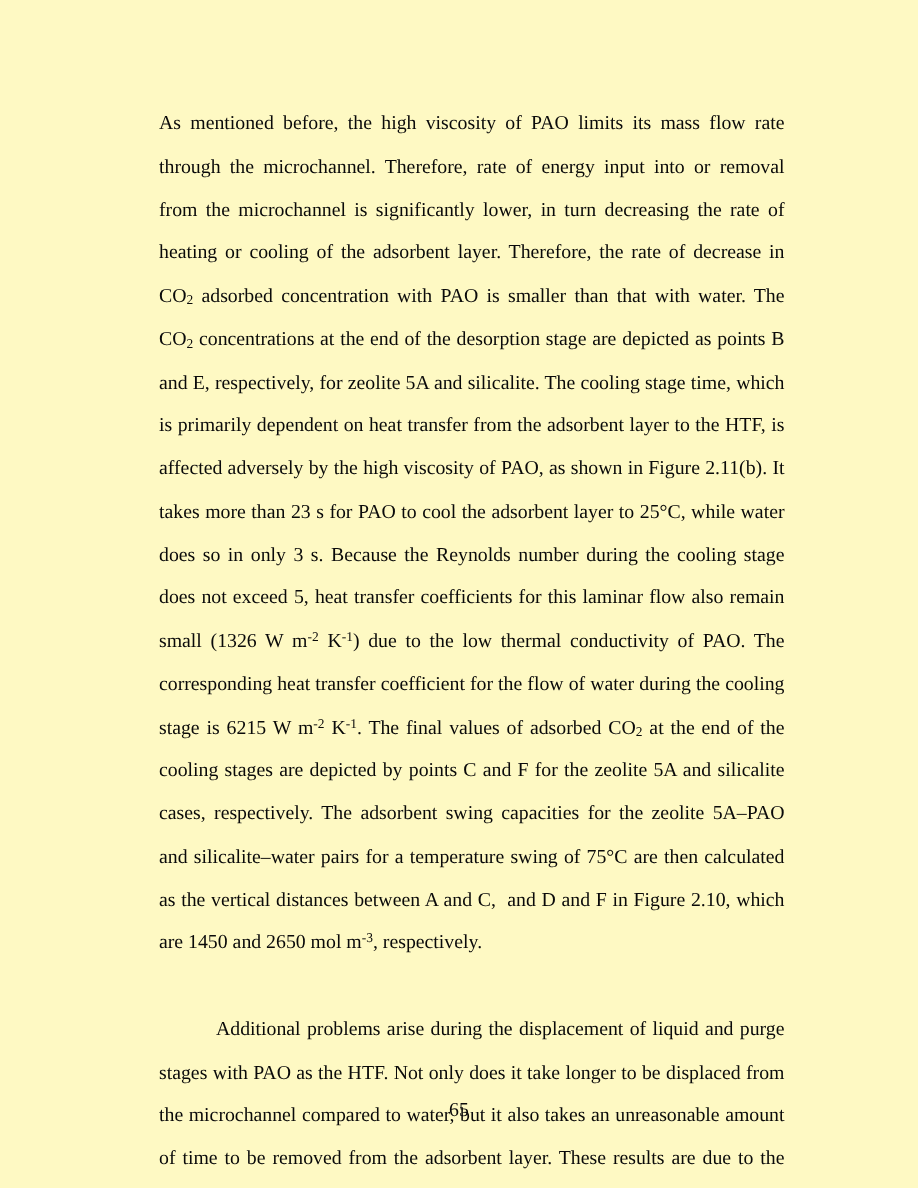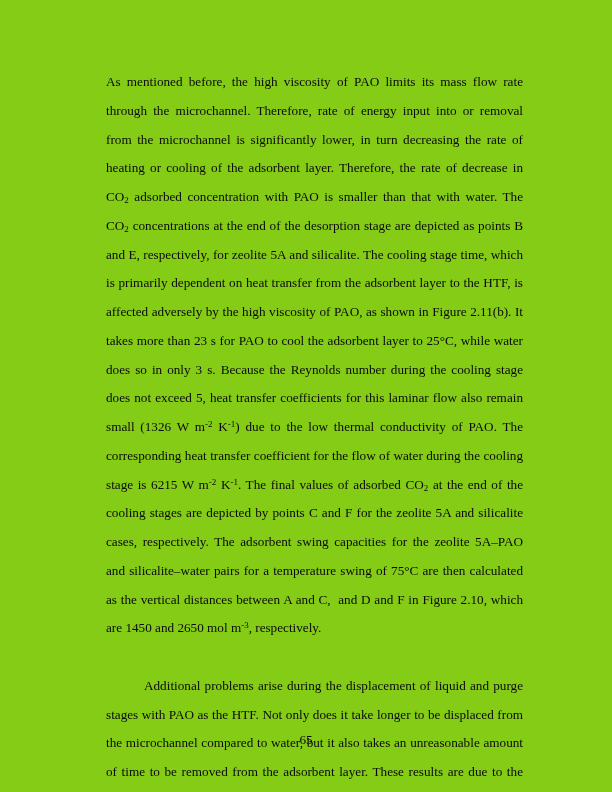--- a/index.html
+++ b/index.html
@@ -8,21 +8,21 @@
     background: #ffffff;
   }
   body {
     font-family: "Liberation Serif", "DejaVu Serif", serif;
     color: #000000;
   }
   .page {
     position: relative;
     width: 612px;
     height: 792px;
-    background: #84cc16;
+    background: #fef9c3;
     overflow: hidden;
     box-sizing: border-box;
   }
   .text-block {
     position: absolute;
     left: 106px;
     top: 68px;
     width: 417px;
   }
   p.para {

